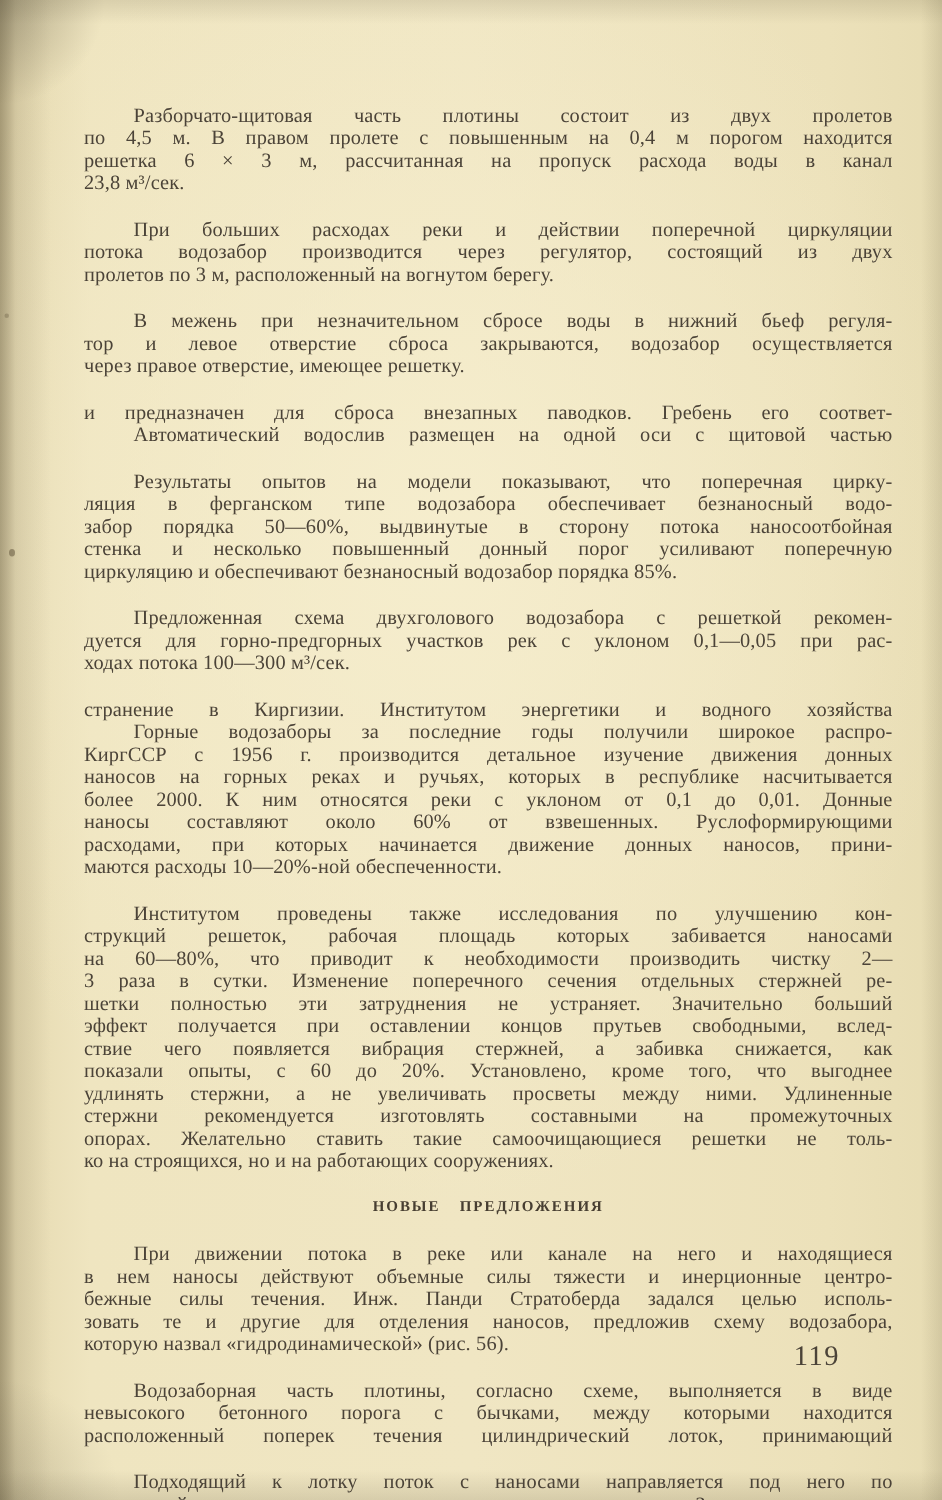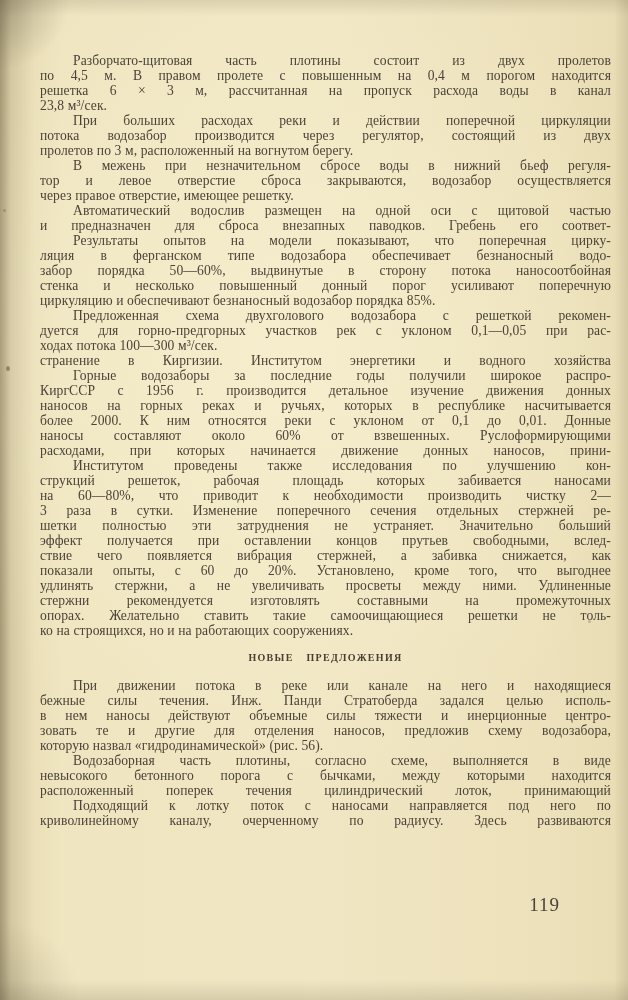--- a/index.html
+++ b/index.html
@@ -46,21 +46,21 @@
 
   .text-block {
     position: absolute;
     left: 40px;
     right: 17px;
     top: 53px;
     font-size: 13.6px;
     line-height: 15px;
     letter-spacing: 0.1px;
   }
-  .para { margin: 0; padding: 0; }
+  .para { margin: 16px; padding: 0; }
   .line {
     text-align: justify;
     text-align-last: justify;
     white-space: nowrap;
   }
   .line.first { text-indent: 33px; }
   .line.end {
     text-align-last: left;
     white-space: normal;
   }
@@ -101,22 +101,22 @@
         <div class="line first">При больших расходах реки и действии поперечной циркуляции</div>
         <div class="line">потока водозабор производится через регулятор, состоящий из двух</div>
         <div class="line end">пролетов по 3 м, расположенный на вогнутом берегу.</div>
       </div>
       <div class="para">
         <div class="line first">В межень при незначительном сбросе воды в нижний бьеф регуля-</div>
         <div class="line">тор и левое отверстие сброса закрываются, водозабор осуществляется</div>
         <div class="line end">через правое отверстие, имеющее решетку.</div>
       </div>
       <div class="para">
+        <div class="line">и предназначен для сброса внезапных паводков. Гребень его соответ-</div>
         <div class="line first">Автоматический водослив размещен на одной оси с щитовой частью</div>
-        <div class="line">и предназначен для сброса внезапных паводков. Гребень его соответ-</div>
       </div>
       <div class="para">
         <div class="line first">Результаты опытов на модели показывают, что поперечная цирку-</div>
         <div class="line">ляция в ферганском типе водозабора обеспечивает безнаносный водо-</div>
         <div class="line">забор порядка 50—60%, выдвинутые в сторону потока наносоотбойная</div>
         <div class="line">стенка и несколько повышенный донный порог усиливают поперечную</div>
         <div class="line end">циркуляцию и обеспечивают безнаносный водозабор порядка 85%.</div>
       </div>
       <div class="para">
         <div class="line first">Предложенная схема двухголового водозабора с решеткой рекомен-</div>
@@ -124,40 +124,41 @@
         <div class="line end">ходах потока 100—300 м³/сек.</div>
       </div>
       <div class="para">
         <div class="line">странение в Киргизии. Институтом энергетики и водного хозяйства</div>
         <div class="line first">Горные водозаборы за последние годы получили широкое распро-</div>
         <div class="line">КиргССР с 1956 г. производится детальное изучение движения донных</div>
         <div class="line">наносов на горных реках и ручьях, которых в республике насчитывается</div>
         <div class="line">более 2000. К ним относятся реки с уклоном от 0,1 до 0,01. Донные</div>
         <div class="line">наносы составляют около 60% от взвешенных. Руслоформирующими</div>
         <div class="line">расходами, при которых начинается движение донных наносов, прини-</div>
+        <div class="line end">маются расходы 10—20%-ной обеспеченности.</div>
       </div>
       <div class="para">
         <div class="line first">Институтом проведены также исследования по улучшению кон-</div>
         <div class="line">струкций решеток, рабочая площадь которых забивается наносами</div>
         <div class="line">на 60—80%, что приводит к необходимости производить чистку 2—</div>
         <div class="line">3 раза в сутки. Изменение поперечного сечения отдельных стержней ре-</div>
         <div class="line">шетки полностью эти затруднения не устраняет. Значительно больший</div>
         <div class="line">эффект получается при оставлении концов прутьев свободными, вслед-</div>
         <div class="line">ствие чего появляется вибрация стержней, а забивка снижается, как</div>
         <div class="line">показали опыты, с 60 до 20%. Установлено, кроме того, что выгоднее</div>
         <div class="line">удлинять стержни, а не увеличивать просветы между ними. Удлиненные</div>
         <div class="line">стержни рекомендуется изготовлять составными на промежуточных</div>
         <div class="line">опорах. Желательно ставить такие самоочищающиеся решетки не толь-</div>
         <div class="line end">ко на строящихся, но и на работающих сооружениях.</div>
       </div>
       <div class="heading">НОВЫЕ ПРЕДЛОЖЕНИЯ</div>
       <div class="para">
         <div class="line first">При движении потока в реке или канале на него и находящиеся</div>
+        <div class="line">в нем наносы действуют объемные силы тяжести и инерционные центро-</div>
         <div class="line">бежные силы течения. Инж. Панди Стратоберда задался целью исполь-</div>
-        <div class="line">в нем наносы действуют объемные силы тяжести и инерционные центро-</div>
         <div class="line">зовать те и другие для отделения наносов, предложив схему водозабора,</div>
         <div class="line end">которую назвал «гидродинамической» (рис. 56).</div>
       </div>
       <div class="para">
         <div class="line first">Водозаборная часть плотины, согласно схеме, выполняется в виде</div>
         <div class="line">невысокого бетонного порога с бычками, между которыми находится</div>
         <div class="line">расположенный поперек течения цилиндрический лоток, принимающий</div>
       </div>
       <div class="para">
         <div class="line first">Подходящий к лотку поток с наносами направляется под него по</div>

